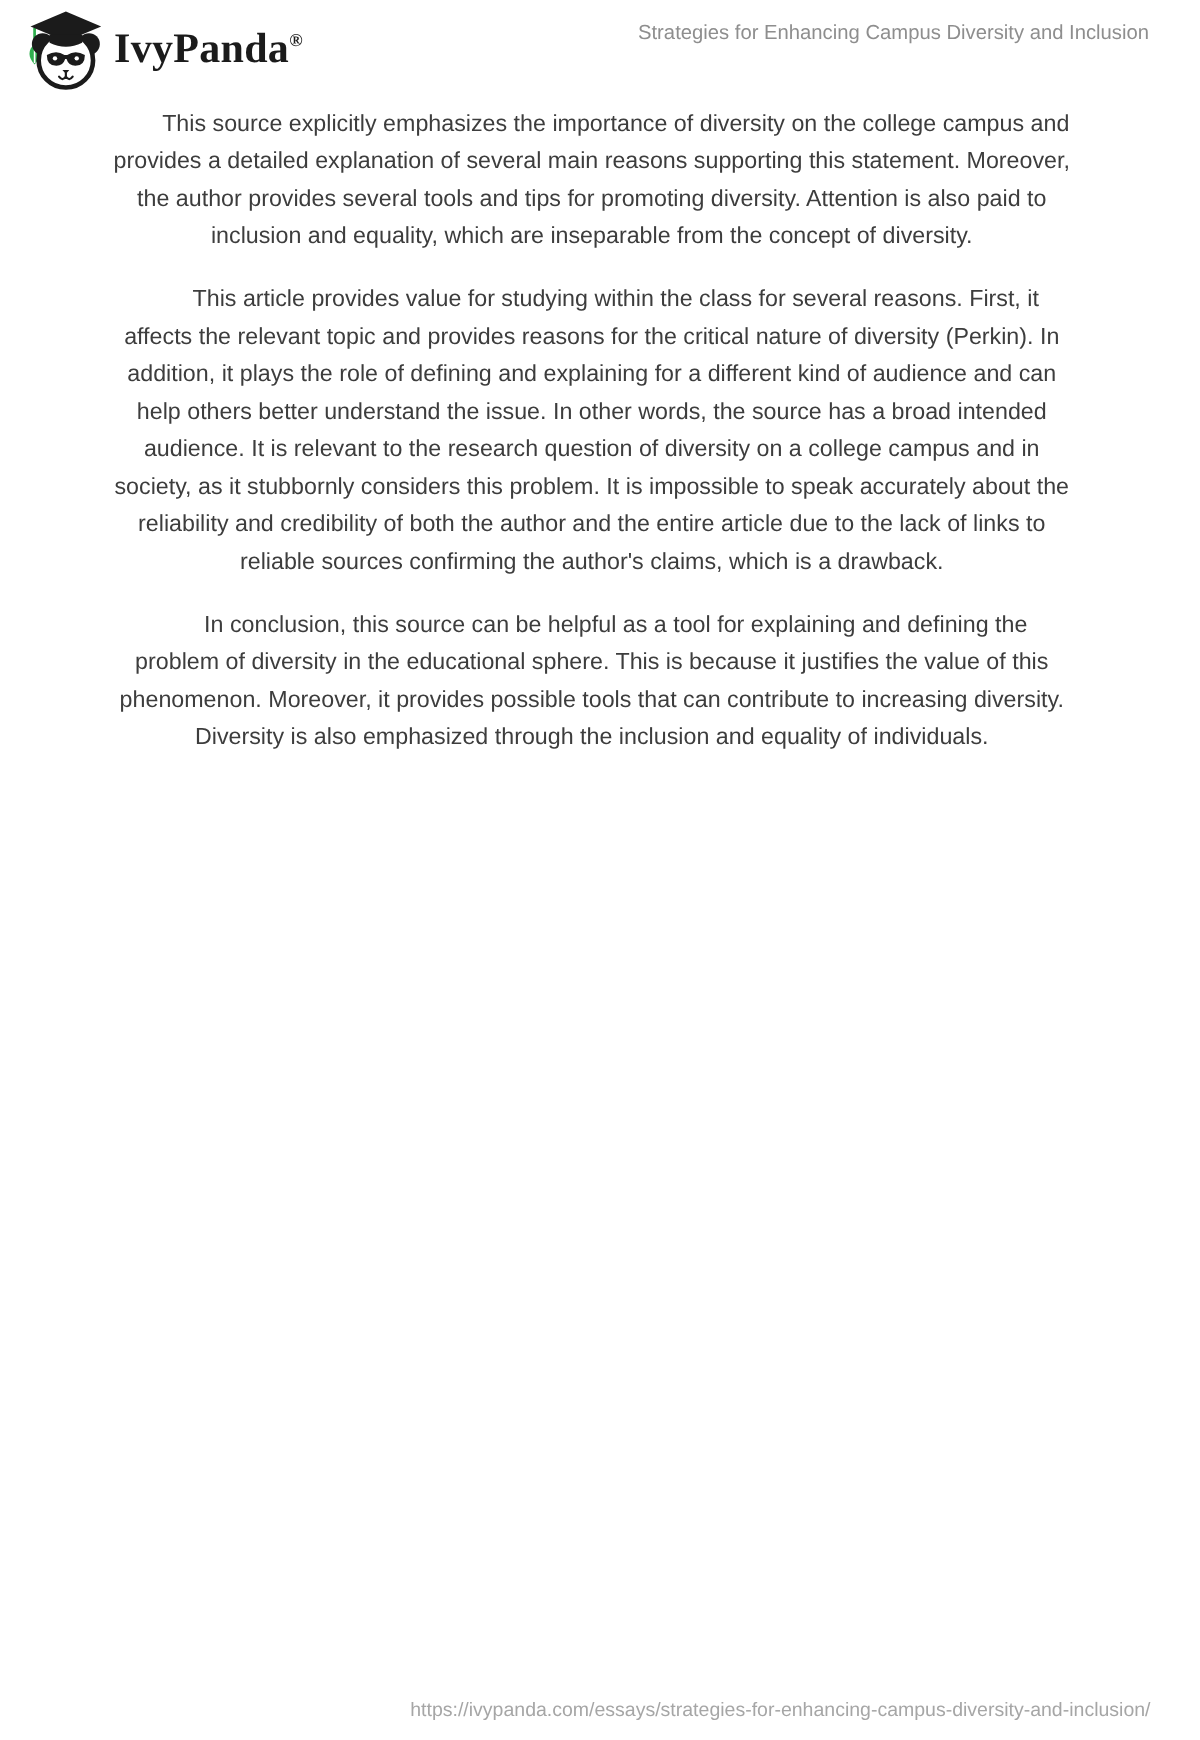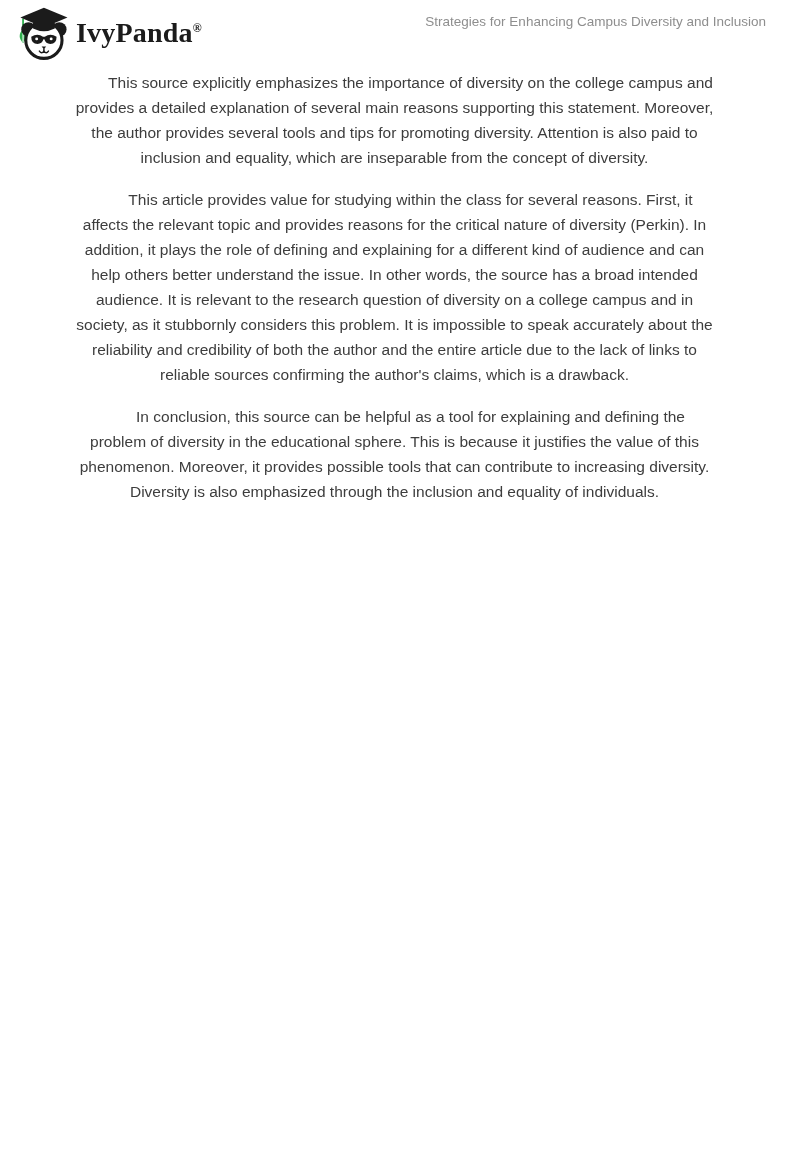--- a/index.html
+++ b/index.html
@@ -123,14 +123,15 @@
 
     <div class="doc-title">Strategies for Enhancing Campus Diversity and Inclusion</div>
   </div>
 
   <div class="article">
     <p>This source explicitly emphasizes the importance of diversity on the college campus and provides a detailed explanation of several main reasons supporting this statement. Moreover, the author provides several tools and tips for promoting diversity. Attention is also paid to inclusion and equality, which are inseparable from the concept of diversity.</p>
     <p>This article provides value for studying within the class for several reasons. First, it affects the relevant topic and provides reasons for the critical nature of diversity (Perkin). In addition, it plays the role of defining and explaining for a different kind of audience and can help others better understand the issue. In other words, the source has a broad intended audience. It is relevant to the research question of diversity on a college campus and in society, as it stubbornly considers this problem. It is impossible to speak accurately about the reliability and credibility of both the author and the entire article due to the lack of links to reliable sources confirming the author's claims, which is a drawback.</p>
     <p>In conclusion, this source can be helpful as a tool for explaining and defining the problem of diversity in the educational sphere. This is because it justifies the value of this phenomenon. Moreover, it provides possible tools that can contribute to increasing diversity. Diversity is also emphasized through the inclusion and equality of individuals.</p>
   </div>
 
+  <div class="footer-url">https://ivypanda.com/essays/strategies-for-enhancing-campus-diversity-and-inclusion/</div>
 
 </div>
 
 </body></html>

